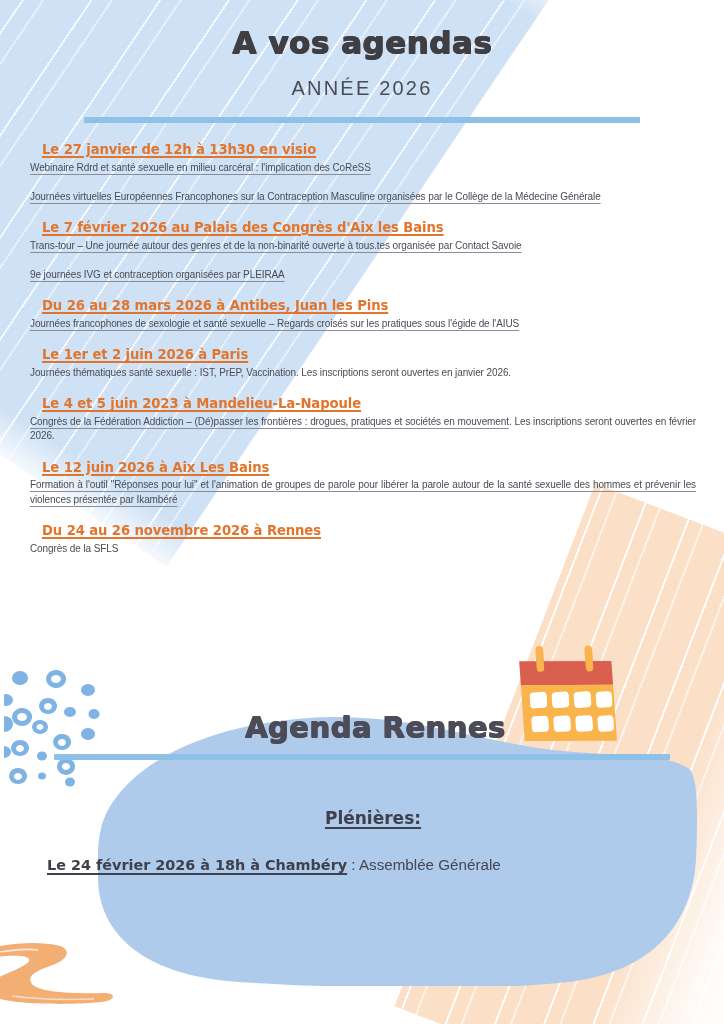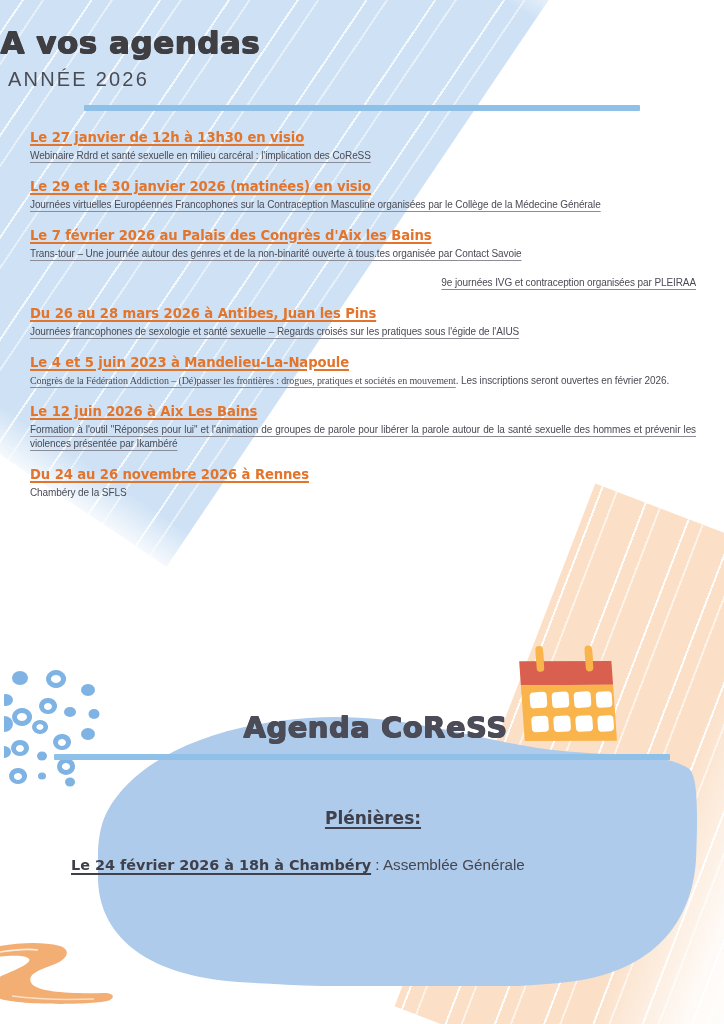--- a/index.html
+++ b/index.html
@@ -140,39 +140,39 @@
     left: 98px;
     top: 690px;
     width: 600px;
     height: 296px;
   }
 
   
   #header {
     position: relative;
     z-index: 3;
-    text-align: left;
+    text-align: center;
     padding-top: 24px;
   }
   #main-title {
     font-family: "DejaVu Sans", sans-serif;
     font-weight: 700;
     font-size: 31px;
     letter-spacing: .5px;
     color: #3f3f43;
     margin: 0 0 4px 0;
     text-shadow: 1px 0 0 #3f3f43, 0 1px 0 #3f3f43, 1px 1px 0 #3f3f43;
   }
   #sub-title {
     font-family: "Liberation Sans", sans-serif;
     font-weight: 400;
     font-size: 20px;
     letter-spacing: 2.2px;
     color: #4a4b54;
-    margin: 8px;
+    margin: 17px;
   }
   #title-rule {
     width: 556px;
     height: 6px;
     background: #8ec0e8;
     margin: 14px auto 0 auto;
     border-radius: 1px;
   }
 
   
@@ -186,21 +186,21 @@
   }
   .entry-date {
     font-family: "DejaVu Sans", sans-serif;
     font-weight: 700;
     font-size: 13.2px;
     color: #e3742b;
     text-decoration: underline;
     text-underline-offset: 2px;
     text-decoration-thickness: 1.5px;
     letter-spacing: -.1px;
-    margin: 0 0 2px 0;
+    margin: 0 0 2px 12px;
     line-height: 1.35;
   }
   .entry-desc {
     font-family: "Liberation Sans", sans-serif;
     font-weight: 400;
     font-size: 10px;
     color: #4a4b55;
     line-height: 1.42;
     margin: 0;
     text-align: justify;
@@ -210,21 +210,20 @@
     text-decoration: underline;
     text-underline-offset: 2.5px;
     text-decoration-thickness: 1px;
     text-decoration-color: #8b8c95;
   }
   .entry-desc .u-part {
     text-decoration: underline;
     text-underline-offset: 2.5px;
     text-decoration-thickness: 1px;
     text-decoration-color: #8b8c95;
-    font-family: Liberation Serif, serif;
   }
   .entry-desc.narrow {
     max-width: 640px;
   }
 
   
   #coress-section {
     position: absolute;
     z-index: 4;
     left: 0;
@@ -260,21 +259,21 @@
   }
   #plenaries-heading span {
     text-decoration: underline;
     text-underline-offset: 3px;
     text-decoration-thickness: 2px;
   }
   .plenary-row {
     font-family: "Liberation Sans", sans-serif;
     font-size: 15.2px;
     color: #3f404b;
-    margin: 26px 0 0 71px;
+    margin: 26px 0 0 47px;
     line-height: 1.45;
   }
   .plenary-date {
     font-family: "DejaVu Sans", sans-serif;
     font-weight: 700;
     font-size: 14.4px;
     color: #3f404b;
     text-decoration: underline;
     text-underline-offset: 2.5px;
     text-decoration-thickness: 1.6px;
@@ -365,52 +364,55 @@
   </div>
 
   <div id="agenda-list">
 
     <div class="agenda-entry">
       <div class="entry-date">Le 27 janvier de 12h à 13h30 en visio</div>
       <div class="entry-desc u" style="text-align:left">Webinaire Rdrd et santé sexuelle en milieu carcéral : l'implication des CoReSS</div>
     </div>
 
     <div class="agenda-entry">
-      <div class="entry-date">Le 29 et le 30 janvier 2026 (matinées) en visio</div>
       <div class="entry-desc u">Journées virtuelles Européennes Francophones sur la Contraception Masculine organisées par le Collège de la Médecine Générale</div>
     </div>
 
     <div class="agenda-entry">
       <div class="entry-date">Le 7 février 2026 au Palais des Congrès d'Aix les Bains</div>
       <div class="entry-desc u">Trans-tour – Une journée autour des genres et de la non-binarité ouverte à tous.tes organisée par Contact Savoie</div>
     </div>
 
     <div class="agenda-entry">
-      <div class="entry-desc u" style="text-align:right">9e journées IVG et contraception organisées par PLEIRAA</div>
+      <div class="entry-desc u" style="text-align:left">9e journées IVG et contraception organisées par PLEIRAA</div>
     </div>
 
     <div class="agenda-entry">
       <div class="entry-date">Du 26 au 28 mars 2026 à Antibes, Juan les Pins</div>
       <div class="entry-desc u">Journées francophones de sexologie et santé sexuelle – Regards croisés sur les pratiques sous l'égide de l'AIUS</div>
     </div>
 
+    <div class="agenda-entry">
+      <div class="entry-date">Le 1er et 2 juin 2026 à Paris</div>
+      <div class="entry-desc narrow">Journées thématiques santé sexuelle : IST, PrEP, Vaccination. Les inscriptions seront ouvertes en janvier 2026.</div>
+    </div>
 
     <div class="agenda-entry">
       <div class="entry-date">Le 4 et 5 juin 2023 à Mandelieu-La-Napoule</div>
       <div class="entry-desc"><span class="u-part">Congrès de la Fédération Addiction – (Dé)passer les frontières : drogues, pratiques et sociétés en mouvement</span><span>. Les inscriptions seront ouvertes en février 2026.</span></div>
     </div>
 
     <div class="agenda-entry">
       <div class="entry-date">Le 12 juin 2026 à Aix Les Bains</div>
       <div class="entry-desc u">Formation à l'outil "Réponses pour lui" et l'animation de groupes de parole pour libérer la parole autour de la santé sexuelle des hommes et prévenir les violences présentée par Ikambéré</div>
     </div>
 
     <div class="agenda-entry">
       <div class="entry-date">Du 24 au 26 novembre 2026 à Rennes</div>
-      <div class="entry-desc" style="text-align:left">Chambéry de la SFLS</div>
+      <div class="entry-desc" style="text-align:left">Congrès de la SFLS</div>
     </div>
 
   </div>
 
   <svg id="calendar-icon" viewBox="0 0 108 112">
     <g transform="rotate(-4 54 56)">
 
       <rect x="25" y="0" width="7.5" height="26" rx="3.7" fill="#f9b44c"></rect>
       <rect x="74" y="3" width="7.5" height="26" rx="3.7" fill="#f9b44c"></rect>
 
@@ -428,21 +430,21 @@
         <rect x="82" y="50" width="16" height="16" rx="4"></rect>
         <rect x="16" y="70" width="17" height="16" rx="4"></rect>
         <rect x="38" y="71.3" width="17" height="16" rx="4"></rect>
         <rect x="60" y="72.6" width="17" height="16" rx="4"></rect>
         <rect x="82" y="74" width="16" height="16" rx="4"></rect>
       </g>
     </g>
   </svg>
 
   <div id="coress-section">
-    <h2 id="coress-title">Agenda CoReSS</h2>
+    <h2 id="coress-title">Agenda Rennes</h2>
     <div id="coress-rule"></div>
 
     <div id="plenaries-heading"><span>Plénières:</span></div>
 
     <div class="plenary-row">
       <span class="plenary-date">Le 24 février 2026 à 18h à Chambéry</span><span class="plenary-sep"> : </span><span class="plenary-text">Assemblée Générale</span>
     </div>
 
   </div>
 

